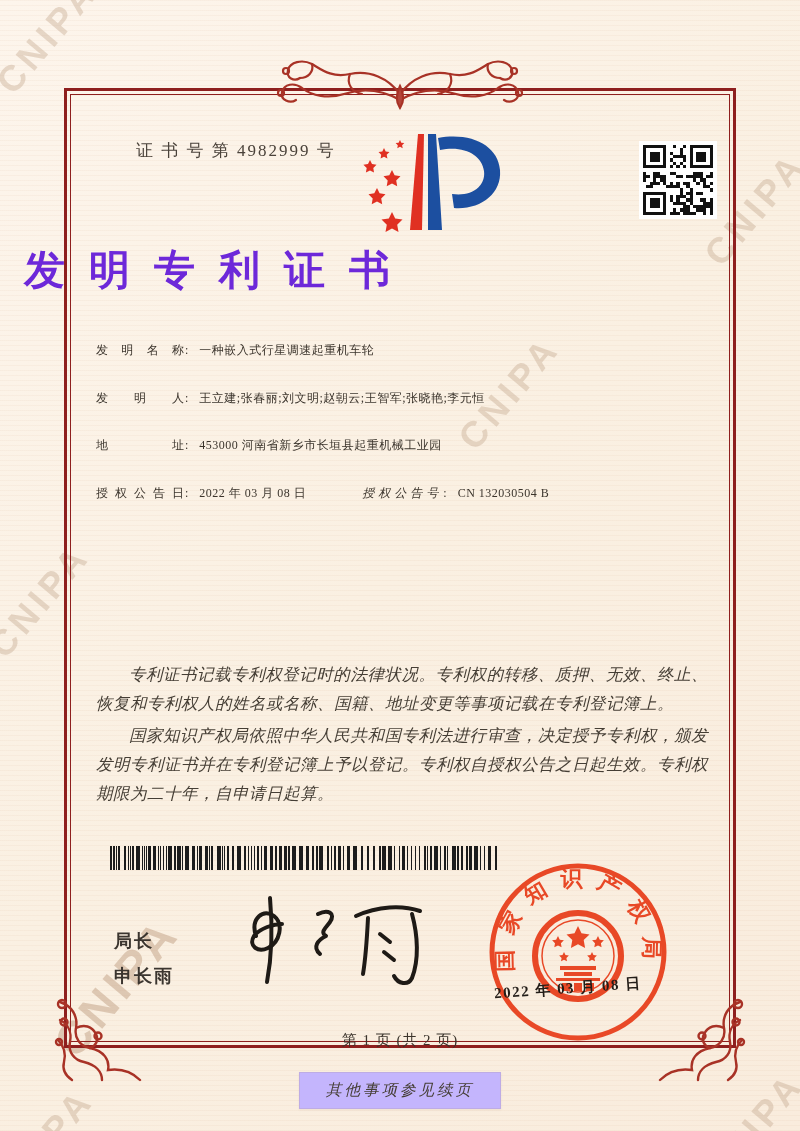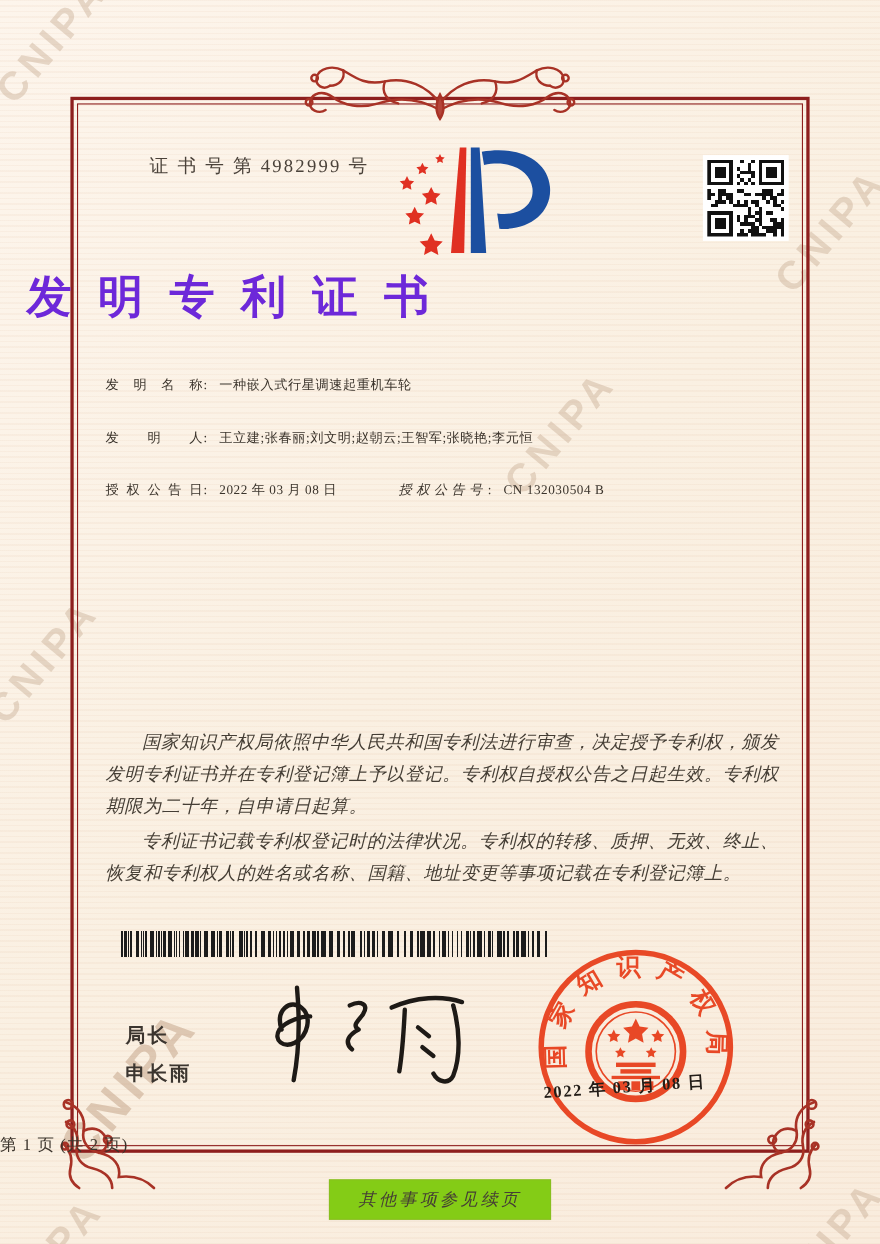--- a/index.html
+++ b/index.html
@@ -78,27 +78,27 @@
 
   .seal { position:absolute; left:486px; top:860px; width:184px; height:184px; }
   .seal-date {
     position:absolute; left:494px; top:978px; width:180px;
     transform:rotate(-4deg);
     font-size:15px; font-weight:bold; color:#231d18; letter-spacing:1.5px;
     white-space:nowrap;
   }
 
   .page-info {
-    position:absolute; left:0; top:1031px; width:800px; text-align:left;
+    position:absolute; left:0; top:1031px; width:800px; text-align:center;
     font-size:15px; color:#3b342c; letter-spacing:1px;
   }
 
   .footer-note {
     position:absolute; left:50%; top:1072px; transform:translateX(-50%);
-    background:#84cc16; border:1px solid rgba(160,120,90,0.15);
+    background:#c4b5fd; border:1px solid rgba(160,120,90,0.15);
     padding:7px 26px; font-size:15.5px; font-style:italic;
     color:#453e35; letter-spacing:3px; white-space:nowrap;
     box-shadow:0 1px 2px rgba(120,80,50,0.08);
   }
 
   .ornament-top { position:absolute; left:250px; top:56px; width:300px; height:62px; }
   .corner-bl { position:absolute; left:52px; top:996px; width:92px; height:92px; }
   .corner-br { position:absolute; left:656px; top:996px; width:92px; height:92px; transform:scaleX(-1); }
 </style>
 </head>
@@ -313,28 +313,31 @@
 
 <div class="title">发明专利证书</div>
 
 <div class="fields">
   <div class="field-row">
     <span class="field-label">发明名称</span><span class="field-colon">:</span><span class="field-value">一种嵌入式行星调速起重机车轮</span>
   </div>
   <div class="field-row">
     <span class="field-label">发明人</span><span class="field-colon">:</span><span class="field-value">王立建;张春丽;刘文明;赵朝云;王智军;张晓艳;李元恒</span>
   </div>
+  <div class="field-row">
+    <span class="field-label">地址</span><span class="field-colon">:</span><span class="field-value">453000 河南省新乡市长垣县起重机械工业园</span>
+  </div>
   <div class="field-row grant-row">
     <span class="field-label">授权公告日</span><span class="field-colon">:</span><span class="field-value">2022 年 03 月 08 日</span><span class="second field-label" style="width:auto; letter-spacing:4px;">授权公告号</span><span class="field-colon">:</span><span class="field-value">CN 132030504 B</span>
   </div>
 </div>
 
 <div class="paras">
+  <p>专利证书记载专利权登记时的法律状况。专利权的转移、质押、无效、终止、恢复和专利权人的姓名或名称、国籍、地址变更等事项记载在专利登记簿上。</p>
   <p>国家知识产权局依照中华人民共和国专利法进行审查，决定授予专利权，颁发发明专利证书并在专利登记簿上予以登记。专利权自授权公告之日起生效。专利权期限为二十年，自申请日起算。</p>
-  <p>专利证书记载专利权登记时的法律状况。专利权的转移、质押、无效、终止、恢复和专利权人的姓名或名称、国籍、地址变更等事项记载在专利登记簿上。</p>
 </div>
 
 <svg class="barcode" id="barcode-svg" viewBox="0 0 390 24" shape-rendering="crispEdges">
     <rect x="0" y="0" width="2" height="24" fill="#1c1c1c"></rect>
     <rect x="3" y="0" width="2" height="24" fill="#1c1c1c"></rect>
     <rect x="6" y="0" width="1" height="24" fill="#1c1c1c"></rect>
     <rect x="8" y="0" width="2" height="24" fill="#1c1c1c"></rect>
     <rect x="14" y="0" width="2" height="24" fill="#1c1c1c"></rect>
     <rect x="18" y="0" width="1" height="24" fill="#1c1c1c"></rect>
     <rect x="20" y="0" width="1" height="24" fill="#1c1c1c"></rect>

